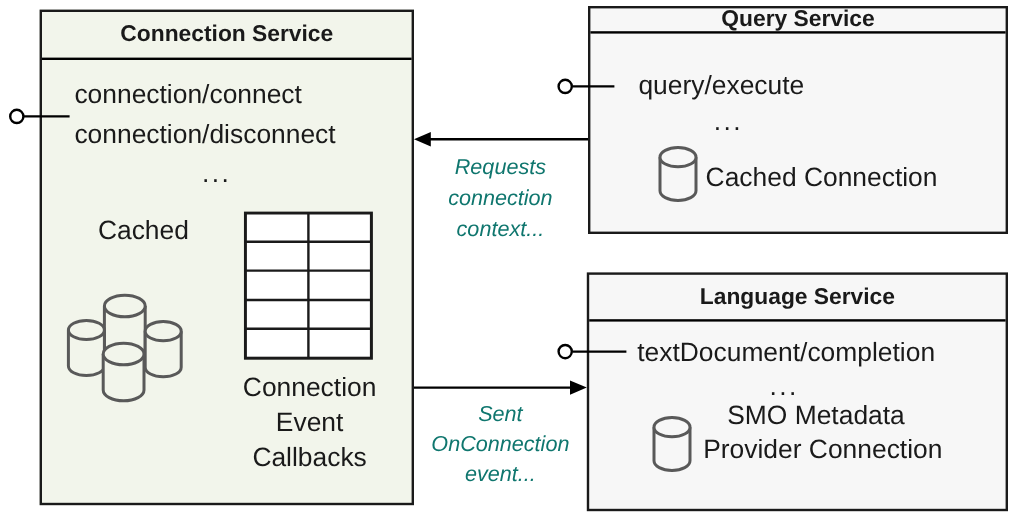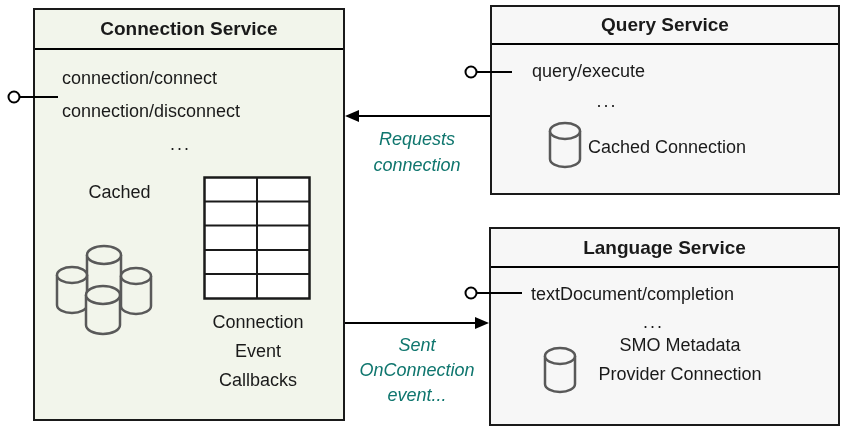--- a/index.html
+++ b/index.html
@@ -26,21 +26,21 @@
     width: 100%;
     border-bottom: 2px solid #000000;
     font-weight: bold;
     font-size: 19px;
     text-align: center;
     display: flex;
     align-items: center;
     justify-content: center;
   }
   .abs { position: absolute; }
-  .body-text { font-size: 18px; line-height: 33px; white-space: nowrap; }
+  .body-text { font-size: 22px; line-height: 33px; white-space: nowrap; }
   .dots { text-align: center; letter-spacing: 2px; }
   .center-block { text-align: center; }
   .arrow-label {
     position: absolute;
     font-style: italic;
     font-size: 18px;
     text-align: center;
     color: #0f766e;
   }
   .overlay {
@@ -93,21 +93,21 @@
     </svg>
 
     <div class="abs body-text center-block" style="left:155px; top:298px; width:136px; line-height:29px;">
       <div>Connection</div>
       <div>Event</div>
       <div>Callbacks</div>
     </div>
   </div>
 
   <div class="box gray" style="left:490px; top:5px; width:350px; height:190px;">
-    <div class="box-title" style="height:38px;">Query Service</div>
+    <div class="box-title" style="height:21px;">Query Service</div>
 
     <div class="abs body-text" style="left:40px; top:49px; width:150px; line-height:30px;">
       <div>query/execute</div>
       <div class="dots">...</div>
     </div>
 
     <svg class="abs" style="left:55px; top:114px;" width="36" height="48" viewBox="0 0 36 48">
       <g stroke="#595959" stroke-width="2.5" fill="#f7f7f7">
         <path d="M3 10 v28 a15 8 0 0 0 30 0 v-28"></path>
         <ellipse cx="18" cy="10" rx="15" ry="8"></ellipse>
@@ -134,20 +134,21 @@
 
     <div class="abs body-text center-block" style="left:95px; top:102px; width:188px; line-height:29px;">
       <div>SMO Metadata</div>
       <div>Provider Connection</div>
     </div>
   </div>
 
   <div class="arrow-label" style="left:353px; top:126px; width:128px; line-height:26px;">
     <div>Requests</div>
     <div>connection</div>
+    <div>context...</div>
   </div>
 
   <div class="arrow-label" style="left:351px; top:333px; width:132px; line-height:25px;">
     <div>Sent</div>
     <div>OnConnection</div>
     <div>event...</div>
   </div>
 
   <svg class="overlay" width="846" height="436" viewBox="0 0 846 436">
 

